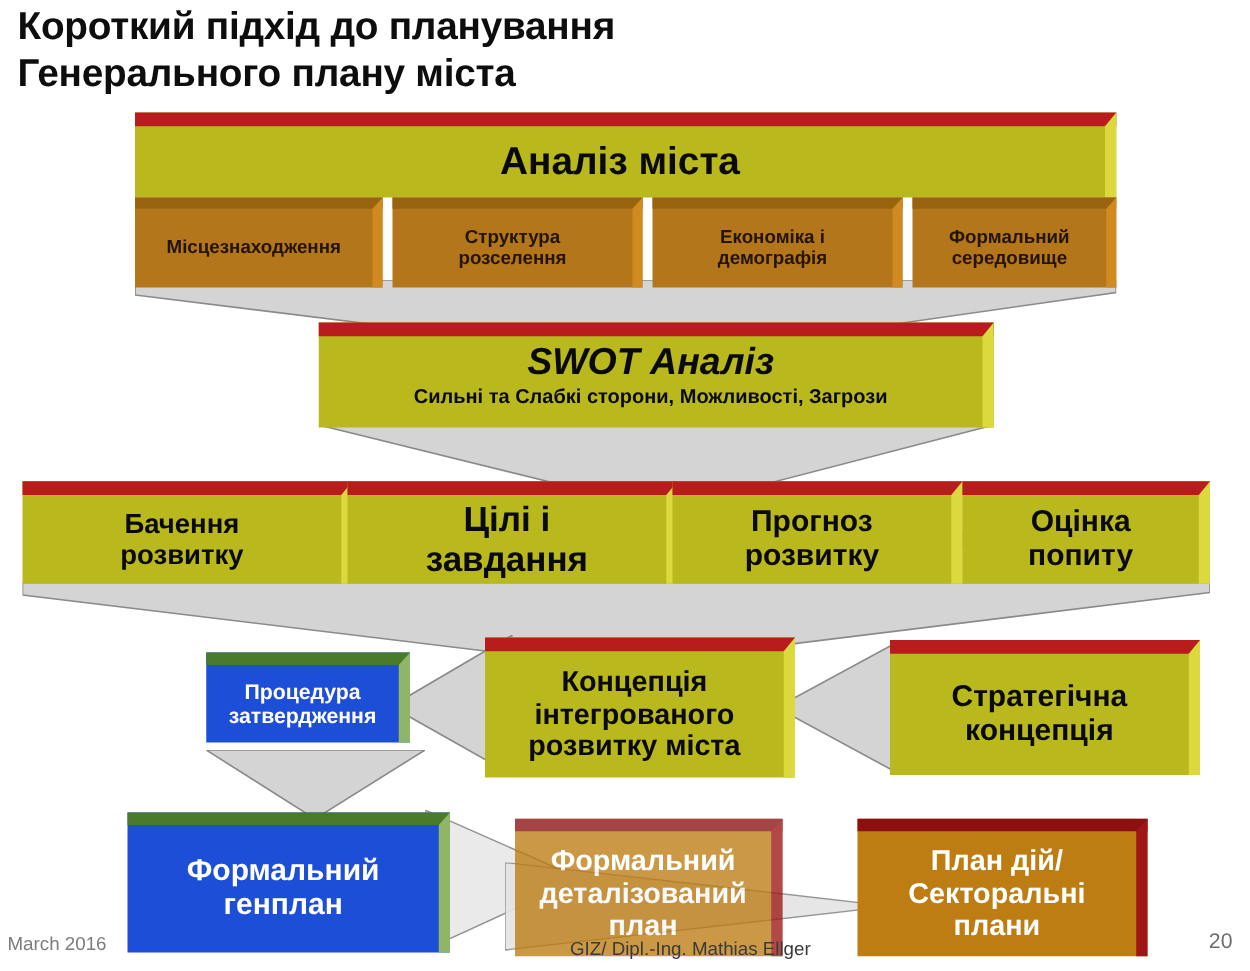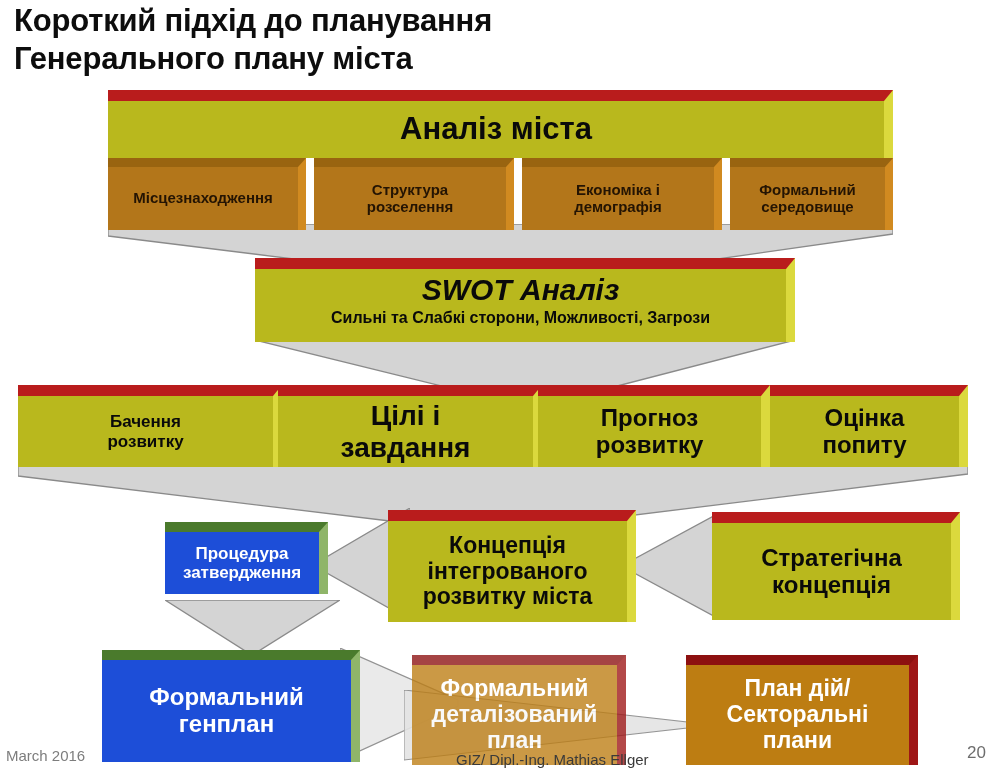--- a/index.html
+++ b/index.html
@@ -187,21 +187,21 @@
 <div class="blk orange" style="left:730px; top:158px; width:163px; height:72px; font-size:15px;">
   <span class="lbl">Формальний
 середовище</span>
 </div>
 
 <div class="blk olive" style="left:255px; top:258px; width:540px; height:84px; flex-direction:column; justify-content:flex-start; padding-top:4px;">
   <span class="lbl" style="font-size:30px;font-style:italic;">SWOT Аналіз</span>
   <span class="lbl" style="font-size:16px; font-weight:bold; margin-top:2px;">Сильні та Слабкі сторони, Можливості, Загрози</span>
 </div>
 
-<div class="blk olive" style="left:18px; top:385px; width:264px; height:82px; font-size:17px;">
+<div class="blk olive" style="left:18px; top:385px; width:264px; height:82px; font-size:22px;">
   <span class="lbl">Бачення
 розвитку</span>
 </div>
 <div class="conn" style="left:243px; top:405px; width:42px; height:52px;">
   <svg width="42" height="52" viewBox="0 0 42 52">
     <polygon points="0,0 40,26 0,52" fill="#d4d4d4" stroke="#8a8a8a" stroke-width="1.2"></polygon>
   </svg>
 </div>
 
 <div class="blk olive" style="left:278px; top:385px; width:264px; height:82px; font-size:28px;">

